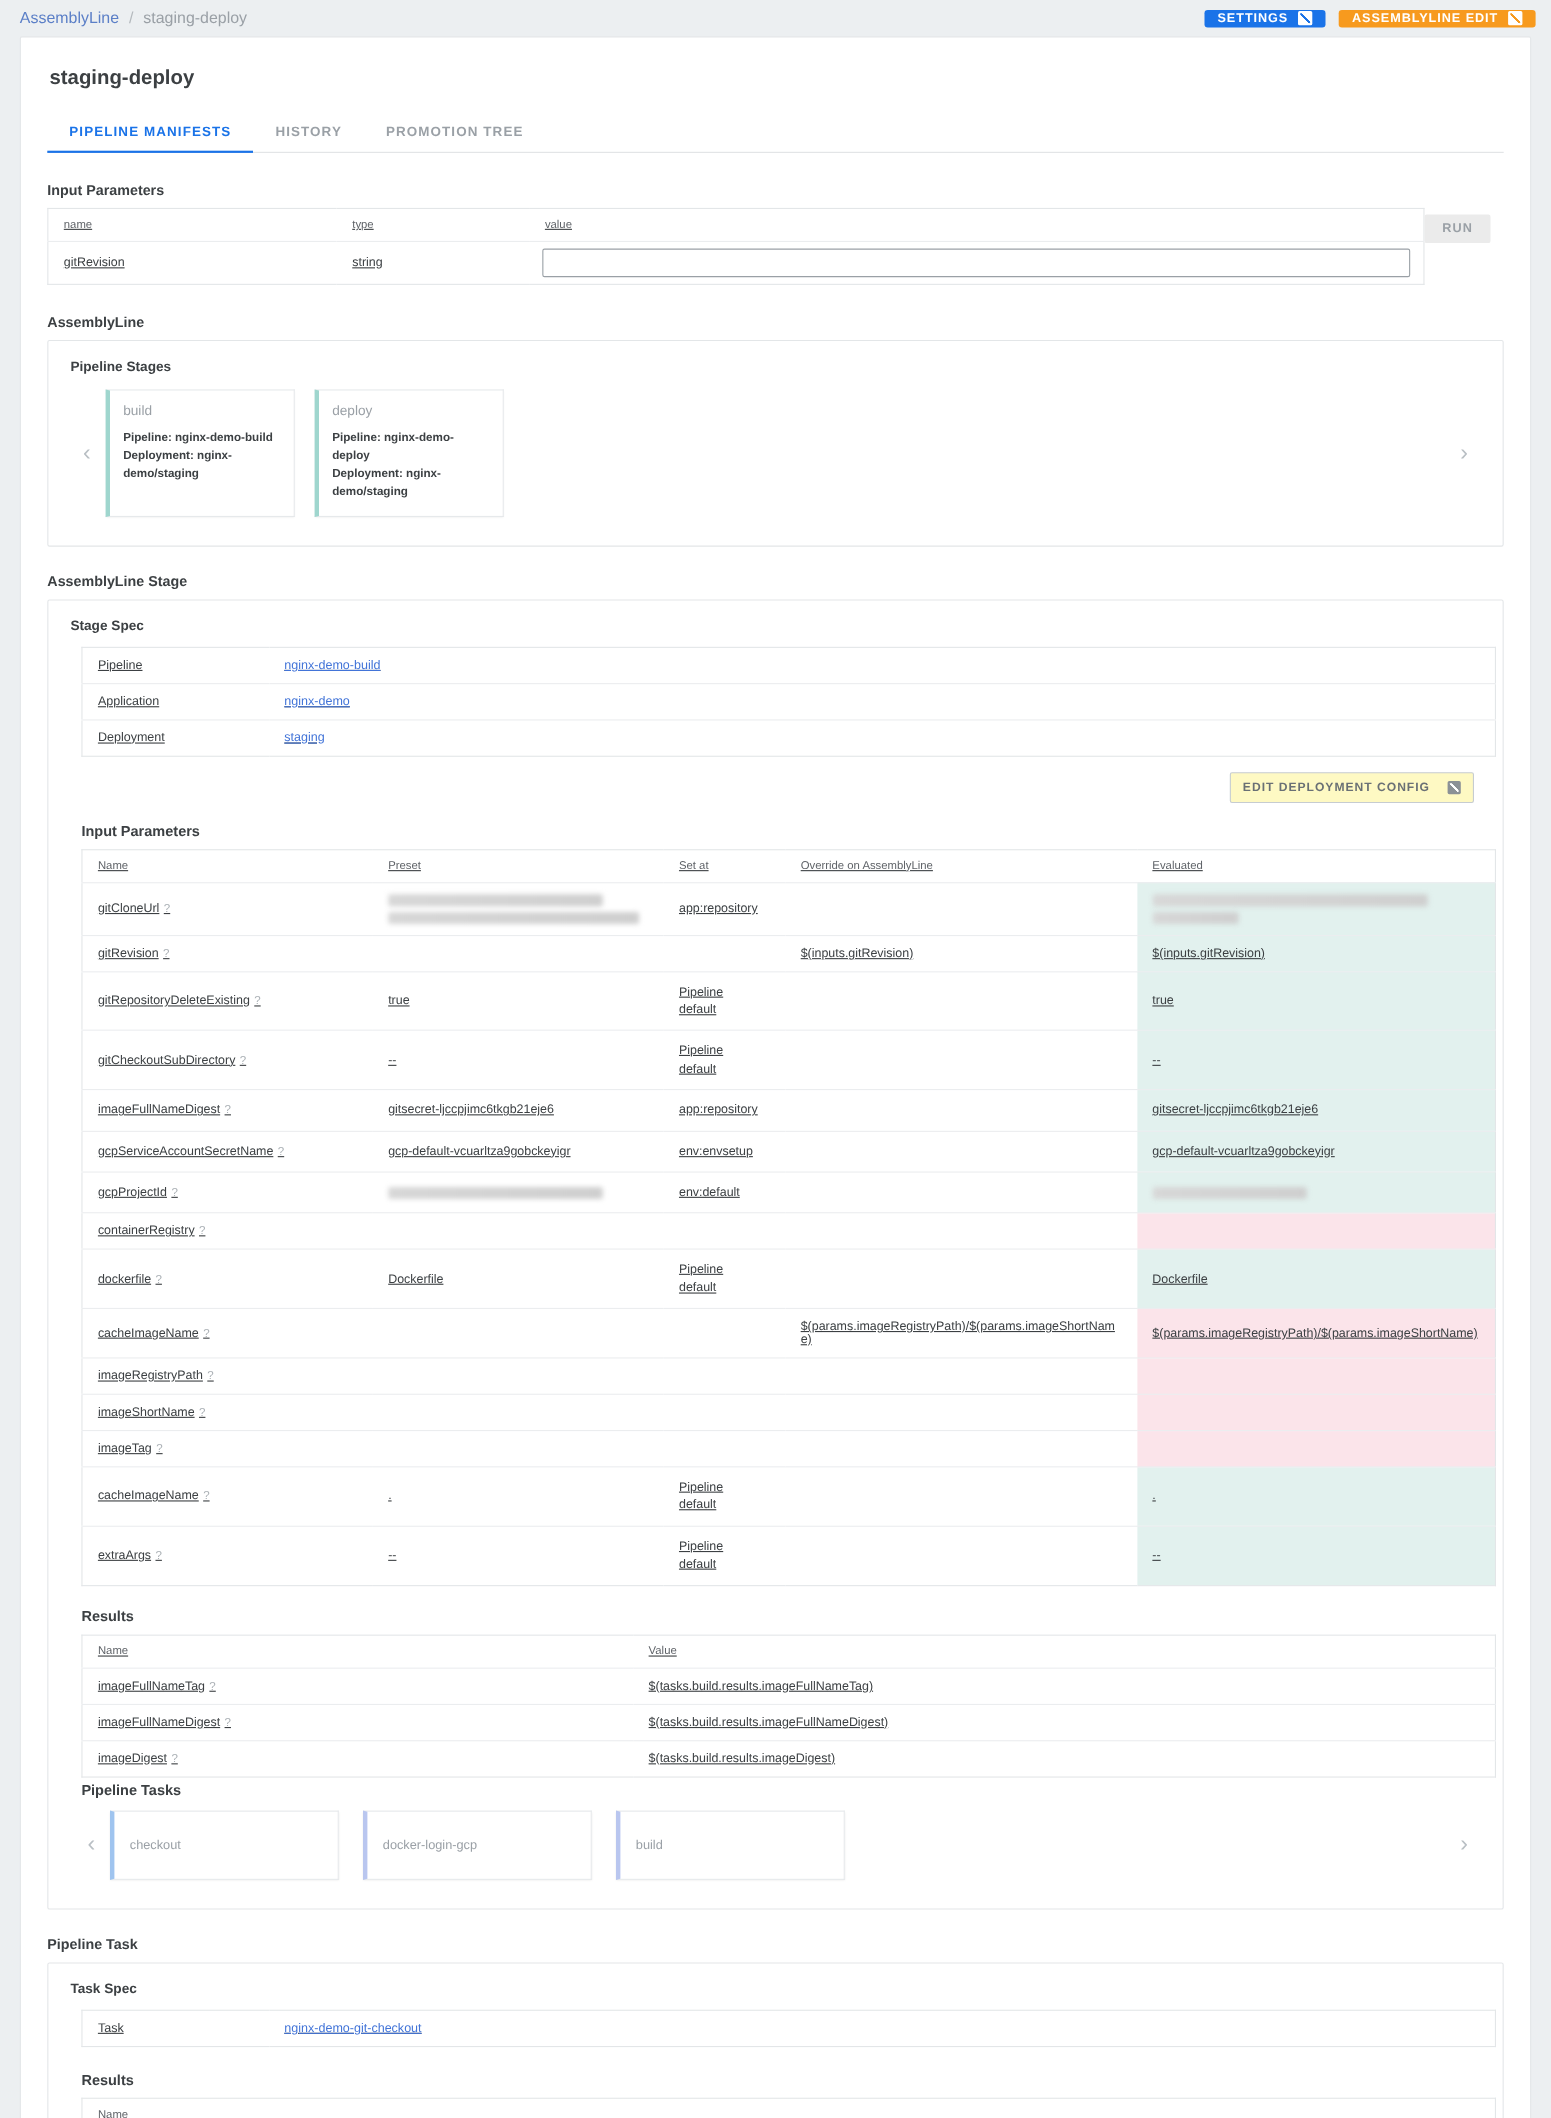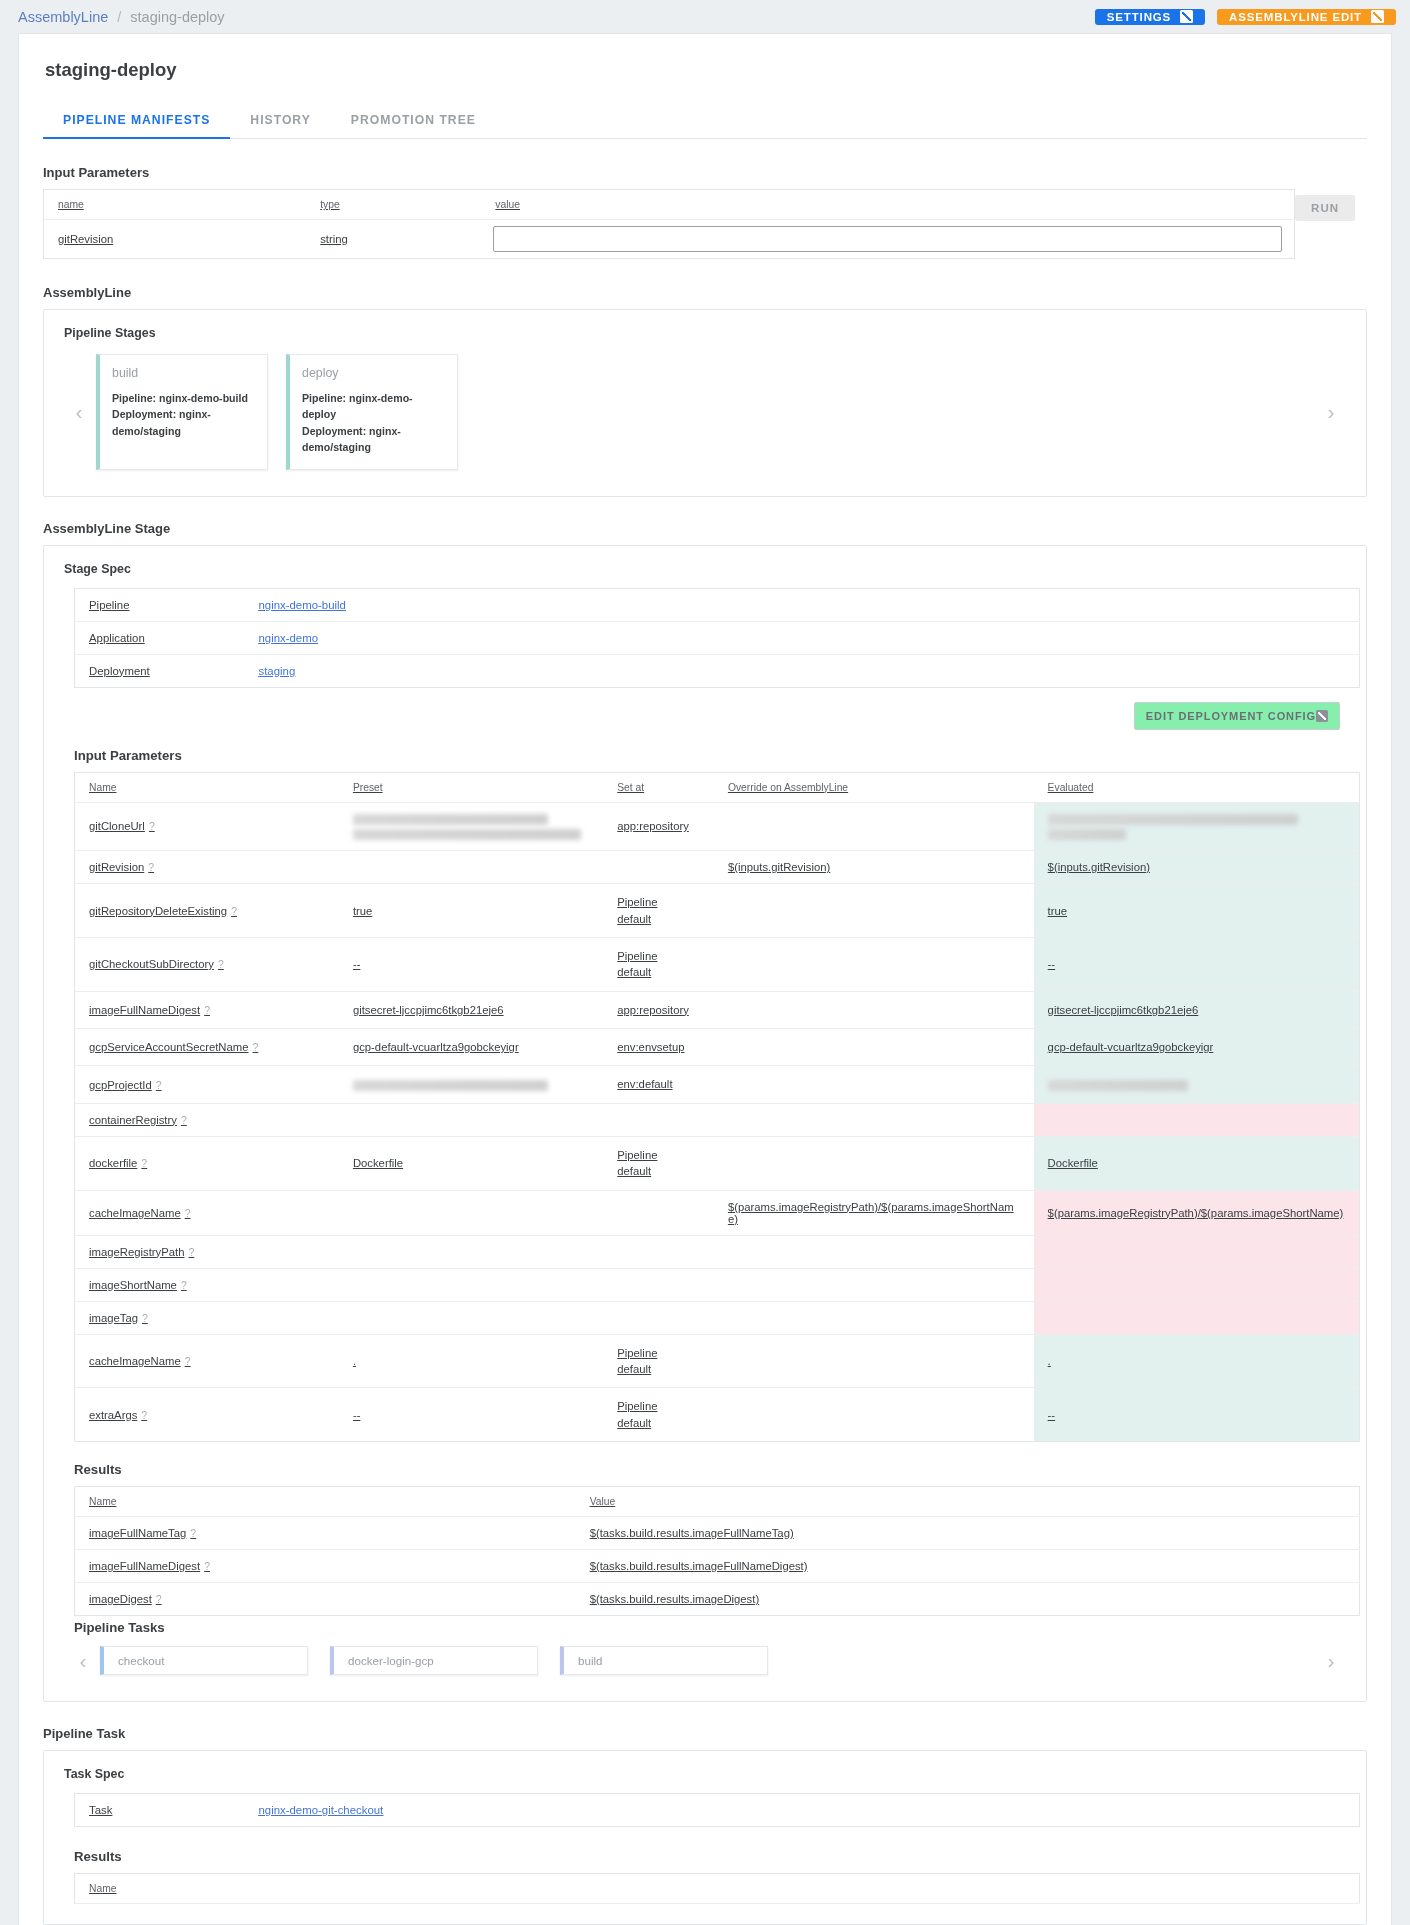--- a/index.html
+++ b/index.html
@@ -130,34 +130,34 @@
     padding: 11px 12px 13px 12px; margin-right: 18px;
   }
   .stage-card .sc-name { font-size: 12.4px; color: #9aa0a6; margin-bottom: 10px; }
   .stage-card .sc-line { font-size: 10.6px; font-weight: bold; color: #3c4043; line-height: 1.55; }
   .car-spacer { flex: 1; }
 
   .task-card {
     width: 208px; background: #fff; border: 1px solid #e6e9eb;
     border-left: 4px solid #b9c6ef;
     box-shadow: 0 1px 2px rgba(0,0,0,.08);
-    padding: 7px 14px; margin-right: 22px;
+    padding: 24px 14px; margin-right: 22px;
     font-size: 11.6px; color: #9aa0a6;
   }
   .task-card.first { border-left-color: #9fc4ef; }
 
   
   .spec-table { width: 860px; }
   .spec-table td.k { width: 170px; font-size: 11.4px; color: #3c4043; }
   .spec-table td.v a { color: #4274d8; text-decoration: underline; font-size: 11.4px; cursor: pointer; }
 
   .edit-row { display: flex; justify-content: flex-end; margin: 14px 8px 18px 0; }
   .btn-outline {
-    display: inline-flex; align-items: center; gap: 0;
-    background: #86efac; border: 1px solid #c6ccd1; border-radius: 2px;
+    display: inline-flex; align-items: center; gap: 16px;
+    background: #fef9c3; border: 1px solid #c6ccd1; border-radius: 2px;
     color: #6a7075; font-size: 11px; font-weight: bold; letter-spacing: .9px;
     padding: 7px 11px; cursor: pointer;
     font-family: "Liberation Sans", sans-serif;
   }
   .ext-ico-grey { width: 12px; height: 12px; background: #8b9196; border-radius: 1.5px; position: relative; display: inline-block;}
   .ext-ico-grey::after {
     content: ""; position: absolute; left: 2px; top: 2px; width: 8px; height: 8px;
     background: linear-gradient(45deg, transparent 0 42%, #fff 42% 58%, transparent 58% 100%);
   }
 

